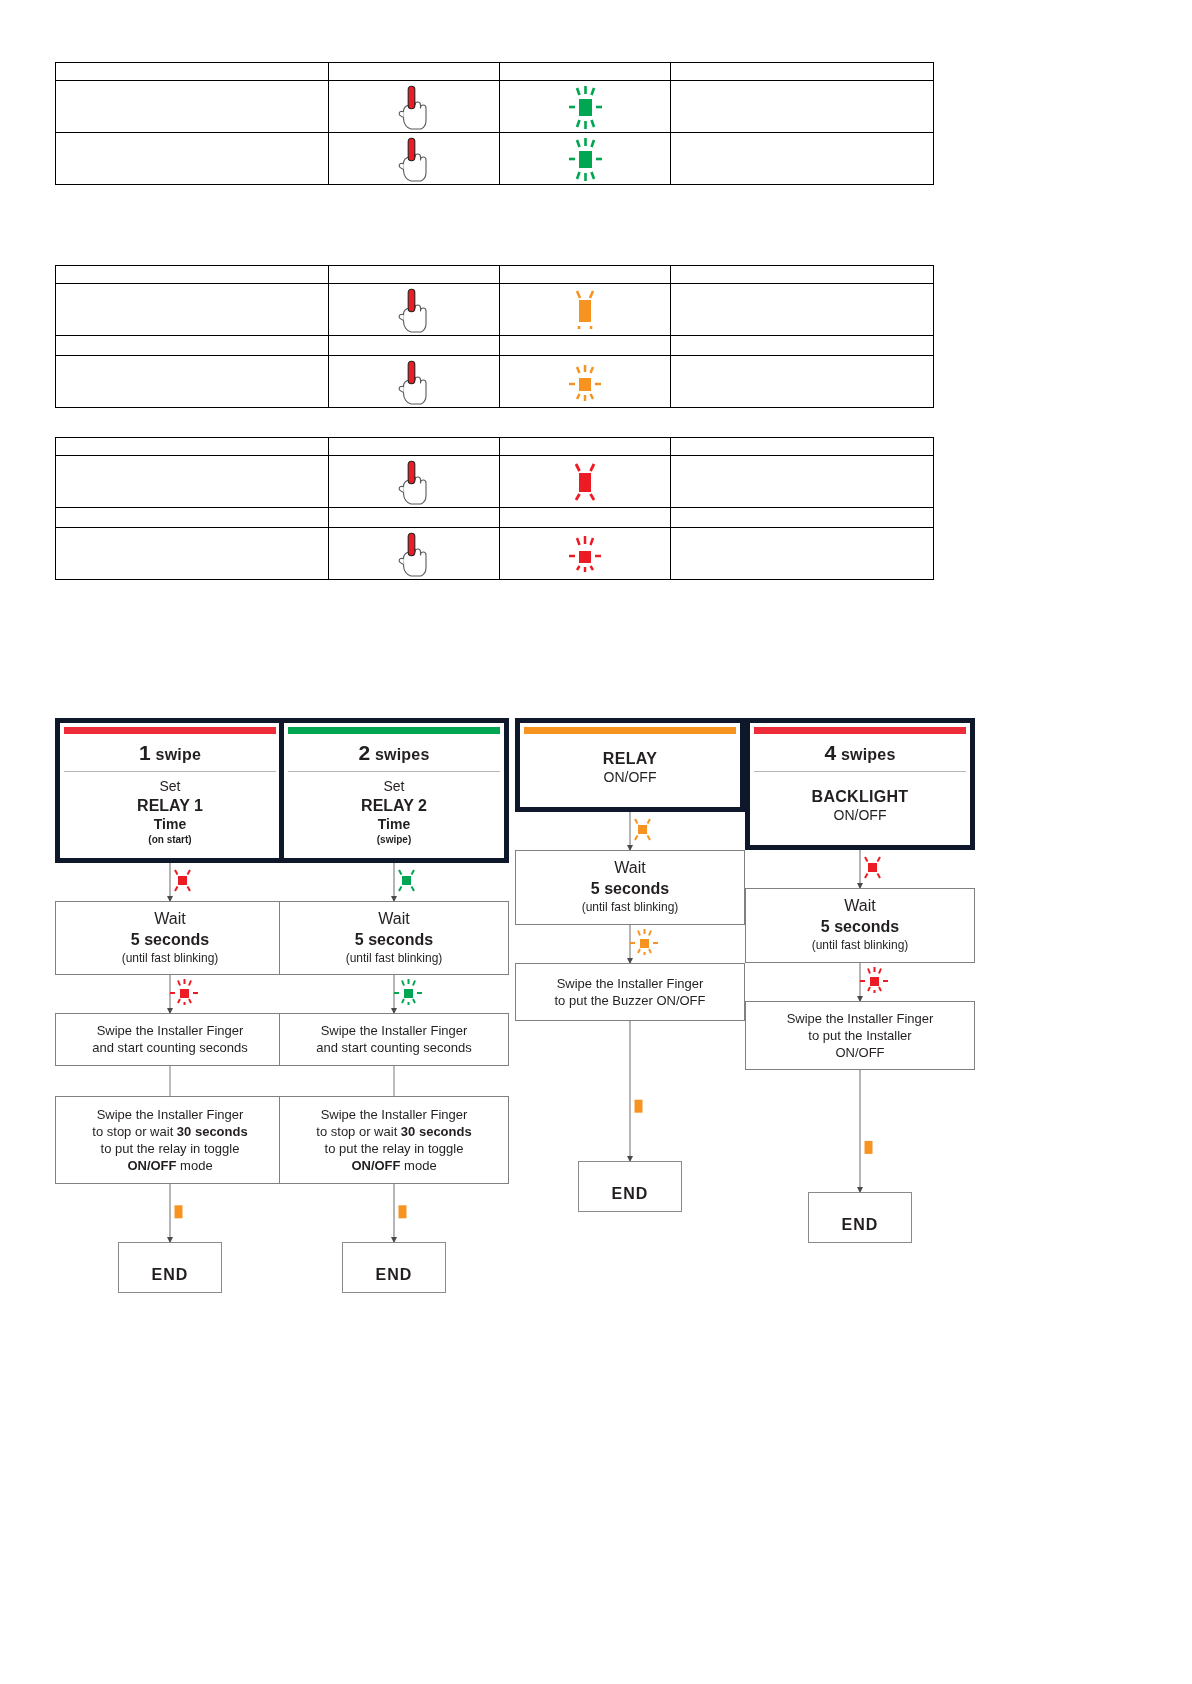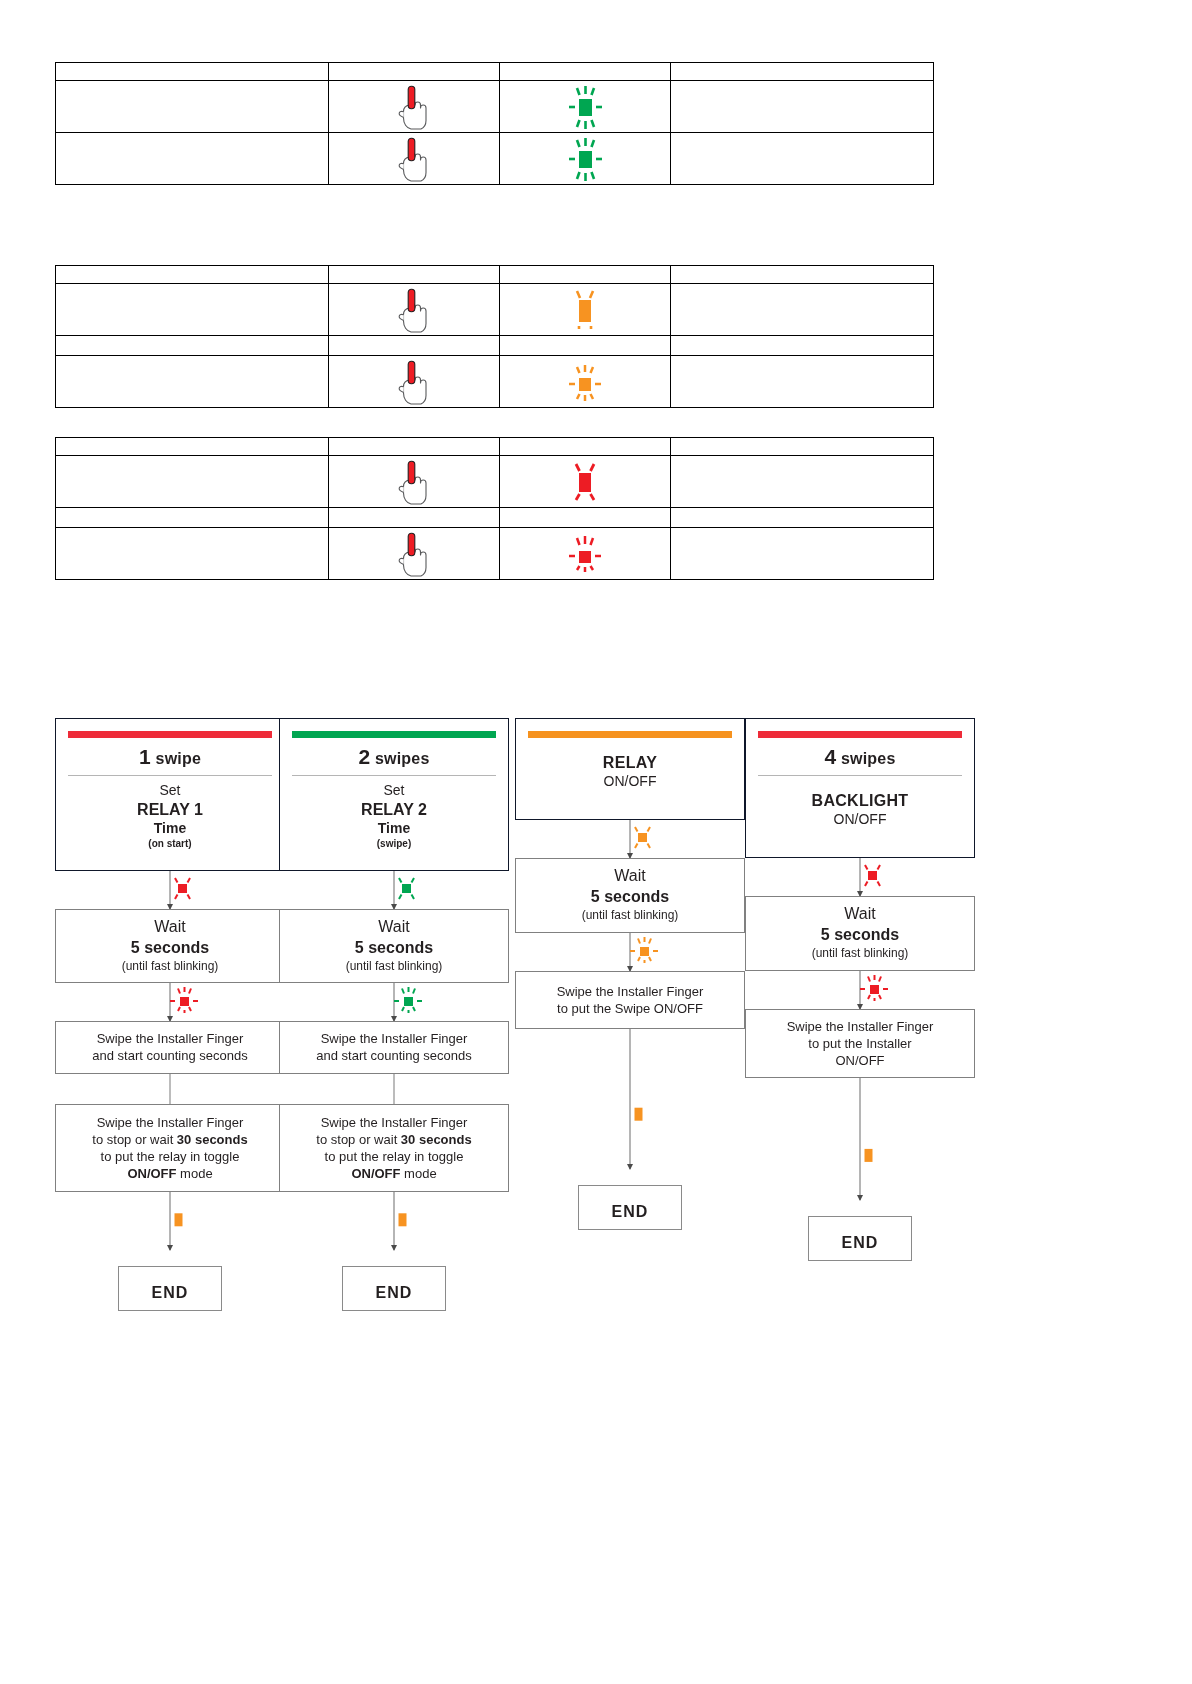--- a/index.html
+++ b/index.html
@@ -76,22 +76,22 @@
   .flow-col.col3 { left: 745px; }
 
   .node {
     box-sizing: border-box;
     border: 1px solid #808080;
     background: #ffffff;
     text-align: center;
     position: relative;
   }
   .node.start {
-    border: 1px solid #0f172a;
-    padding: 12px;
+    border: 5px solid #0f172a;
+    padding: 4px;
   }
   .accent-bar {
     height: 7px;
     width: 100%;
   }
   .swipe-title {
     padding: 7px 0 6px 0;
     border-bottom: 1px solid #b5b5b5;
     font-size: 16px;
     color: #231f20;
@@ -132,22 +132,22 @@
 
   .node.action {
     padding: 8px 5px;
     font-size: 13px;
     line-height: 1.32;
   }
   .node.action.tall { padding: 9px 5px; }
 
   .node.end {
     width: 104px;
-    margin: 16px auto;
-    padding: 17px 0 8px 0;
+    margin: 0 auto;
+    padding: 23px 0 8px 0;
     font-size: 16px;
     font-weight: bold;
     letter-spacing: 1px;
     border: 1px solid #8a8a8a;
   }
 
   
   .connector {
     position: relative;
     height: 46px;
@@ -624,21 +624,21 @@
             <line x1="9" y1="25" x2="11" y2="21"></line>
             <line x1="22" y1="25" x2="20" y2="21"></line>
           </g>
         </svg>
       </span>
       <span class="arrow"></span>
     </div>
 
     <div class="node action" style="padding-top:11px;padding-bottom:11px;">
       <div>Swipe the Installer Finger</div>
-      <div>to put the Swipe ON/OFF</div>
+      <div>to put the Buzzer ON/OFF</div>
     </div>
 
     <div class="connector xxlong">
       <span class="line"></span>
       <span class="badge" style="transform:translate(3px,36%)">
         <svg width="11" height="16" viewBox="0 0 11 16">
           <rect x="1.5" y="1.5" width="8" height="13" fill="#F79321"></rect>
         </svg>
       </span>
       <span class="arrow"></span>

